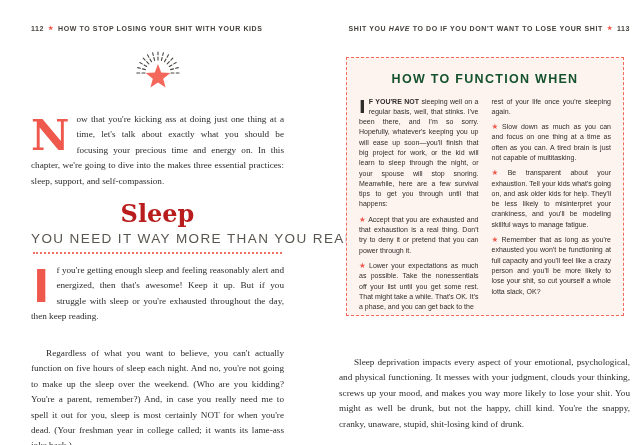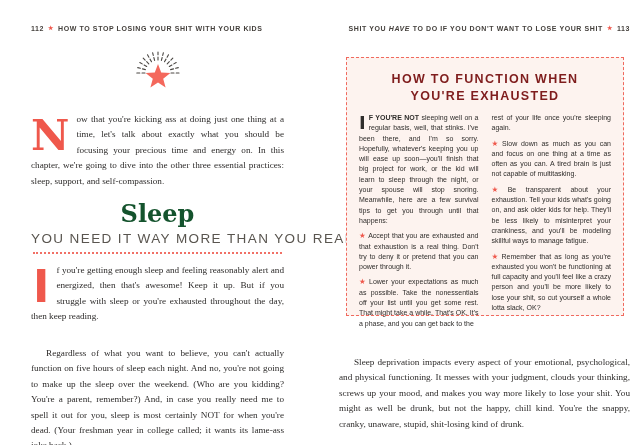--- a/index.html
+++ b/index.html
@@ -26,21 +26,21 @@
     text-align:justify;
   }
   .intro-para { position:absolute; left:31px; top:112px; width:253px; }
   .dropcap-outline {
     float:left; font-family:"DejaVu Serif", serif; font-weight:700;
     font-size:42px; line-height:43px; color:#ef584c; margin:2px 7px 0 0;
   }
   .section-head { position:absolute; left:31px; top:201px; width:253px; text-align:center; }
   .section-title {
     font-family:"DejaVu Serif", serif; font-weight:700;
-    font-size:24px; line-height:26px; color:#14532d;
+    font-size:24px; line-height:26px; color:#b91c1c;
   }
   .section-sub {
     font-family:"Liberation Sans", sans-serif; font-weight:400;
     font-size:13.5px; line-height:20px; letter-spacing:1.4px; color:#59554f;
     margin-top:2px; white-space:nowrap;
   }
   .dotted-rule {
     position:absolute; left:33px; top:252px; width:249px; height:0;
     border-top:2px dotted #ef584c; opacity:.85;
   }
@@ -52,21 +52,21 @@
   .sleep-para { position:absolute; left:31px; top:346px; width:253px; text-indent:15px; }
 
   
   .tip-box {
     position:absolute; left:346px; top:57px; width:278px; height:259px;
     background:#fdf3ef; border:1px dashed #f0695e;
     padding:9px 12px 8px 12px;
     font-family:"Liberation Sans", sans-serif;
   }
   .tip-title {
-    text-align:center; color:#7f1d1d; font-weight:700;
+    text-align:center; color:#14532d; font-weight:700;
     font-size:12.5px; line-height:16.5px; letter-spacing:1.3px;
     margin:4px 0 9px 0;
   }
   .tip-cols { display:flex; gap:13px; }
   .tip-col { flex:1; font-size:7px; line-height:10.3px; color:#2f2d2b; text-align:justify; }
   .tip-col p { margin-bottom:5px; }
   .tip-dropcap {
     float:left; font-family:"DejaVu Sans", sans-serif; font-weight:700;
     font-size:18px; line-height:18px; color:#2f2d2b; margin:1px 3px 0 0;
   }
@@ -105,39 +105,38 @@
         <line x1="41.2" y1="21.8" x2="46.8" y2="16.2"></line>
         <line x1="43.3" y1="24.5" x2="50.2" y2="20.5"></line>
         <line x1="44.6" y1="27.6" x2="52.3" y2="25.6"></line>
         <line x1="45" y1="31" x2="53" y2="31"></line>
       </g>
       <polygon fill="#f4685c" points="32,22 35.2,30.6 44.4,31 37.2,36.7 39.6,45.5 32,40.5 24.4,45.5 26.8,36.7 19.6,31 28.8,30.6"></polygon>
     </svg>
   </div>
 
   <p class="body-text intro-para">
-    <span class="dropcap-outline">N</span><span>ow that you're kicking ass at doing just one thing at a time, let's talk about exactly what you should be focusing your precious time and energy on. In this chapter, we're going to dive into the other three essential practices: sleep, support, and self-compassion.</span>
+    <span class="dropcap-outline">N</span><span>ow that you're kicking ass at doing just one thing at a time, let's talk about exactly what you should be focusing your precious time and energy on. In this chapter, we're going to dive into the makes three essential practices: sleep, support, and self-compassion.</span>
   </p>
 
   <div class="section-head">
     <div class="section-title">Sleep</div>
     <div class="section-sub">YOU NEED IT WAY MORE THAN YOU REALIZE</div>
   </div>
   <div class="dotted-rule"></div>
 
   <p class="body-text sleep-intro">
     <span class="dropcap-bar">I</span><span>f you're getting enough sleep and feeling reasonably alert and energized, then that's awesome! Keep it up. But if you struggle with sleep or you're exhausted throughout the day, then keep reading.</span>
   </p>
 
   <p class="body-text sleep-para">Regardless of what you want to believe, you can't actually function on five hours of sleep each night. And no, you're not going to make up the sleep over the weekend. (Who are you kidding? You're a parent, remember?) And, in case you really need me to spell it out for you, sleep is most certainly NOT for when you're dead. (Your freshman year in college called; it wants its lame-ass joke back.)</p>
 
   <div class="tip-box">
     <div class="tip-title">
       <div>HOW TO FUNCTION WHEN</div>
-      <div>YOU'RE EXHAUSTED</div>
     </div>
     <div class="tip-cols">
       <div class="tip-col">
         <p>
           <span class="tip-dropcap">I</span><span class="tip-bold">F YOU'RE NOT</span><span> sleeping well on a regular basis, well, that stinks. I've been there, and I'm so sorry. Hopefully, whatever's keeping you up will ease up soon—you'll finish that big project for work, or the kid will learn to sleep through the night, or your spouse will stop snoring. Meanwhile, here are a few survival tips to get you through until that happens:</span>
         </p>
         <p><span class="bstar">★</span><span>Accept that you are exhausted and that exhaustion is a real thing. Don't try to deny it or pretend that you can power through it.</span></p>
         <p><span class="bstar">★</span><span>Lower your expectations as much as possible. Take the nonessentials off your list until you get some rest. That might take a while. That's OK. It's a phase, and you can get back to the</span></p>
       </div>
       <div class="tip-col">

